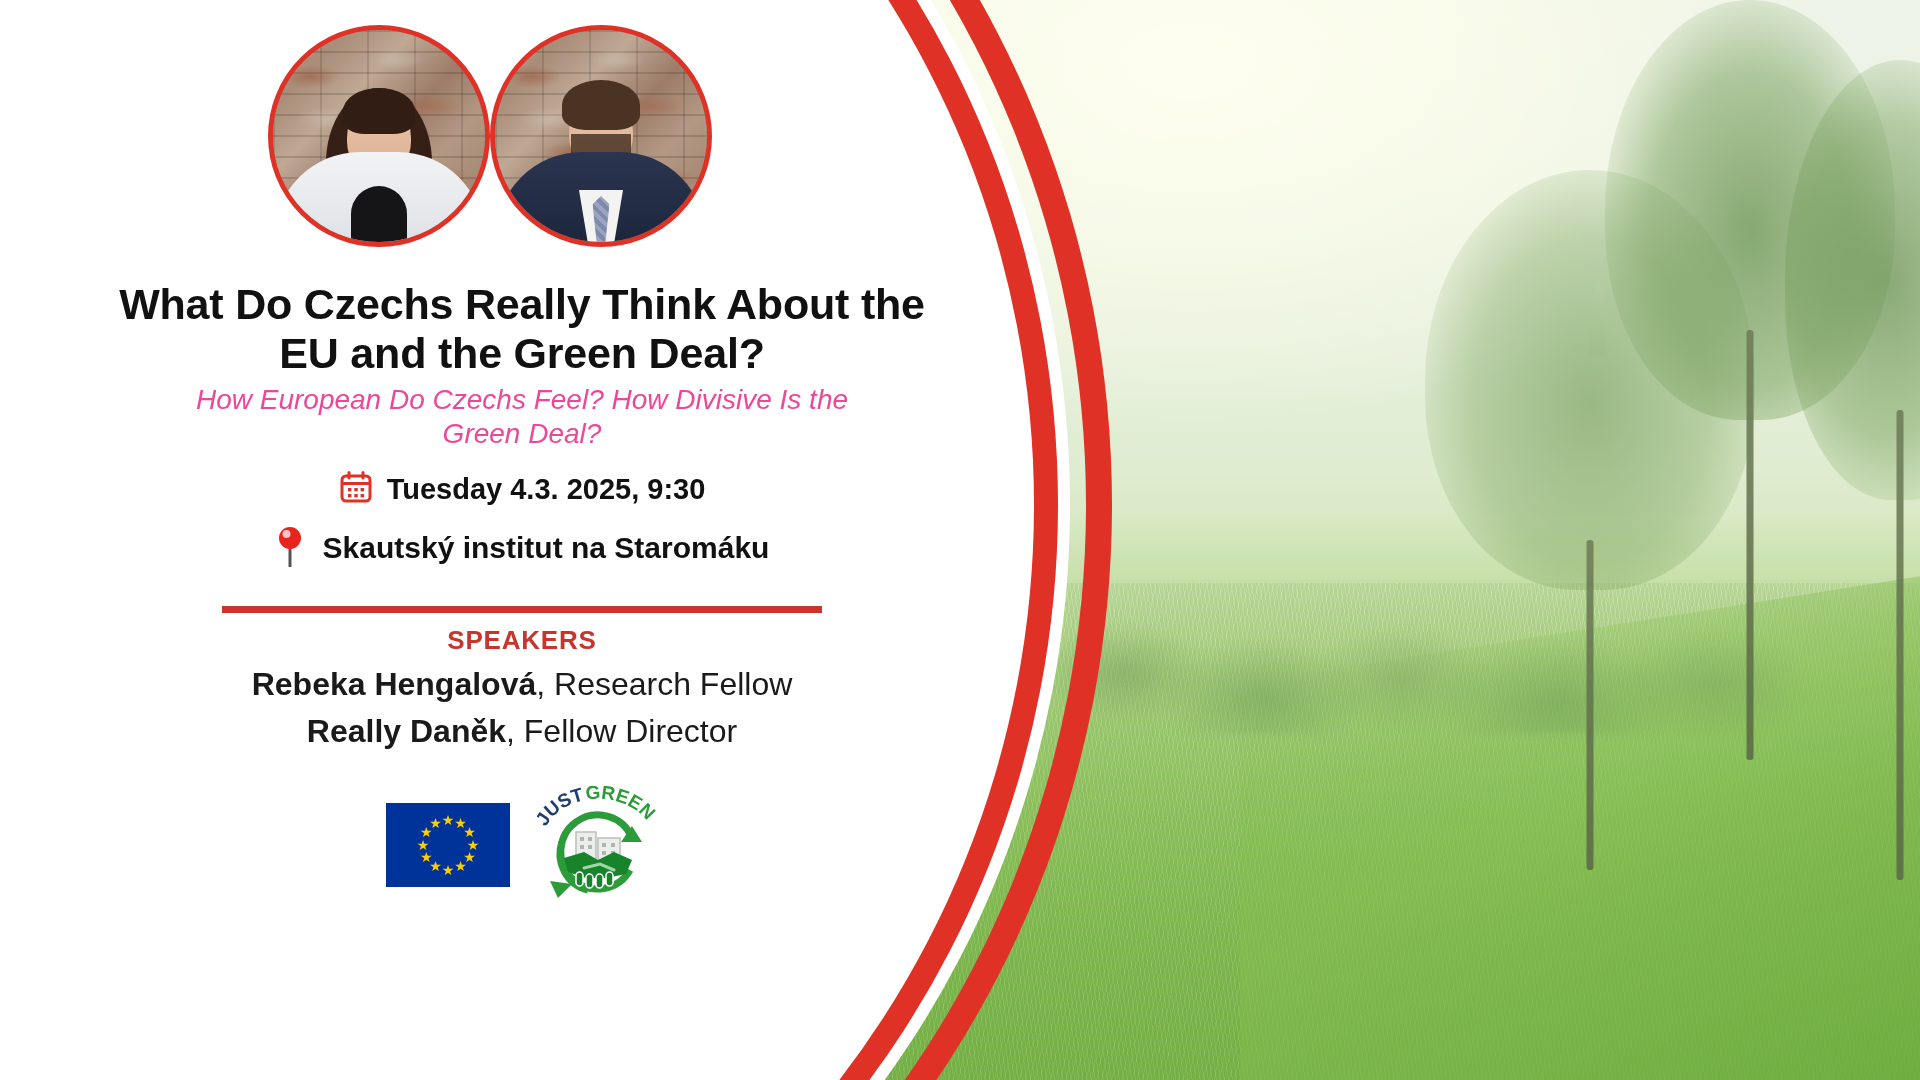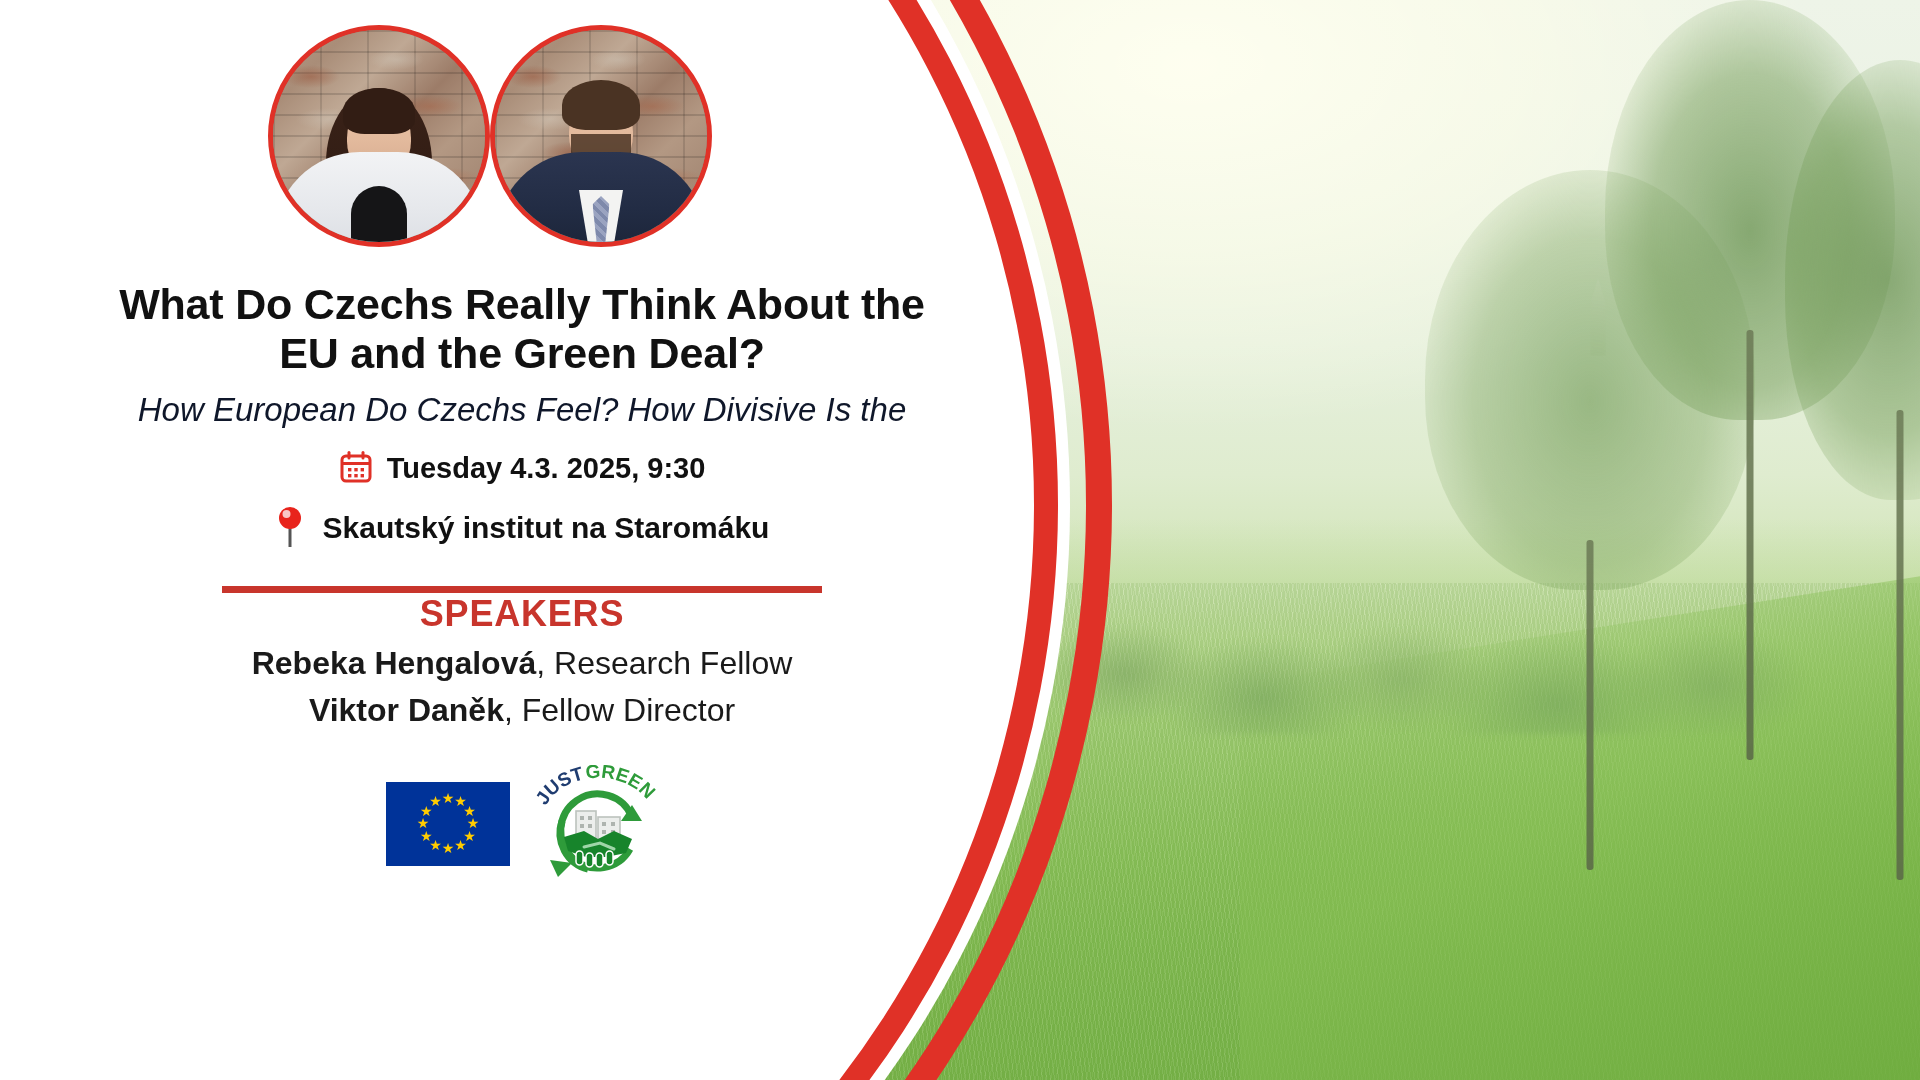--- a/index.html
+++ b/index.html
@@ -249,40 +249,41 @@
     position:absolute; z-index:30;
     left:92px; top:280px; width:860px;
     text-align:center;
   }
   .title {
     font-size:43px; font-weight:bold; line-height:1.14;
     color:#111111; letter-spacing:-0.2px;
     padding:0 14px;
   }
   .subtitle {
-    margin-top:12px;
-    font-size:33px; font-style:italic; line-height:1.2;
-    color:#0f172a; padding:0 26px;
+    margin-top:5px;
+    font-size:28px; font-style:italic; line-height:1.2;
+    color:#ec4899; padding:0 26px;
   }
   .meta-row {
     display:flex; align-items:center; justify-content:center;
     gap:14px; margin-top:20px;
   }
   .meta-text {
     font-size:29px; font-weight:bold; color:#111111;text-align:center;
   }
   #location-row { margin-top:16px; gap:18px; }
   #location-row .meta-text { font-size:30px; }
 
   .divider {
     width:600px; height:7px; background:#C8352C;
     margin:34px auto 0;
   }
   .speakers-label {
-    font-size:36px; font-weight:bold; color:#C8352C;
+    margin-top:12px;
+    font-size:26px; font-weight:bold; color:#C8352C;
     letter-spacing:0.8px;
   }
   .speaker-line {
     margin-top:10px; font-size:32px; color:#1a1a1a;
   }
   .speaker-line .sp-name { font-weight:bold; }
 
   
   .logos {
     display:flex; align-items:center; justify-content:center;
@@ -363,20 +364,21 @@
 
   <div class="content">
 
     <div class="title">
       <div>What Do Czechs Really Think About the</div>
       <div>EU and the Green Deal?</div>
     </div>
 
     <div class="subtitle">
       <div>How European Do Czechs Feel? How Divisive Is the</div>
+      <div>Green Deal?</div>
     </div>
 
     <div class="meta-row" id="date-row">
       <span>
         <svg width="34" height="34" viewBox="0 0 34 34" aria-hidden="true">
           <rect x="3" y="6" width="28" height="25" rx="4" ry="4" fill="none" stroke="#E03127" stroke-width="3"></rect>
           <line x1="3" y1="13.5" x2="31" y2="13.5" stroke="#E03127" stroke-width="3"></line>
           <line x1="10" y1="2.5" x2="10" y2="8" stroke="#E03127" stroke-width="3" stroke-linecap="round"></line>
           <line x1="24" y1="2.5" x2="24" y2="8" stroke="#E03127" stroke-width="3" stroke-linecap="round"></line>
           <rect x="9" y="18" width="3.4" height="3.4" fill="#E03127"></rect>
@@ -404,21 +406,21 @@
     <div class="red-underline-row">
       <div class="divider"></div>
     </div>
 
     <div class="speakers-label">SPEAKERS</div>
 
     <div class="speaker-line">
       <span class="sp-name">Rebeka Hengalová</span><span>, Research Fellow</span>
     </div>
     <div class="speaker-line">
-      <span class="sp-name">Viktor Daněk</span><span>, Fellow Director</span>
+      <span class="sp-name">Really Daněk</span><span>, Fellow Director</span>
     </div>
 
     <div class="logos">
 
       <div class="eu-logo">
         <div class="eu-flag" id="eu-flag">
             <span class="star" style="left: 55.5px; top: 10.5px;">★</span>
             <span class="star" style="left: 68px; top: 13.8494px;">★</span>
             <span class="star" style="left: 77.1506px; top: 23px;">★</span>
             <span class="star" style="left: 80.5px; top: 35.5px;">★</span>

